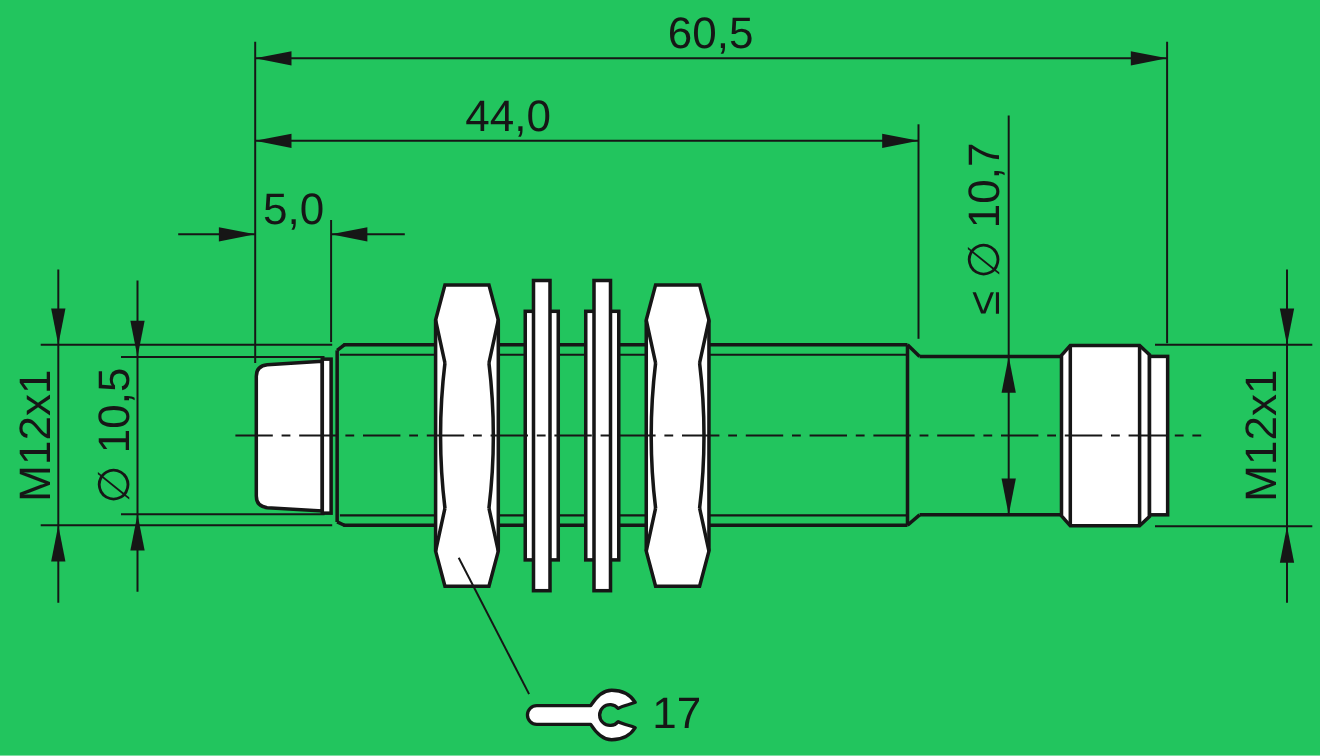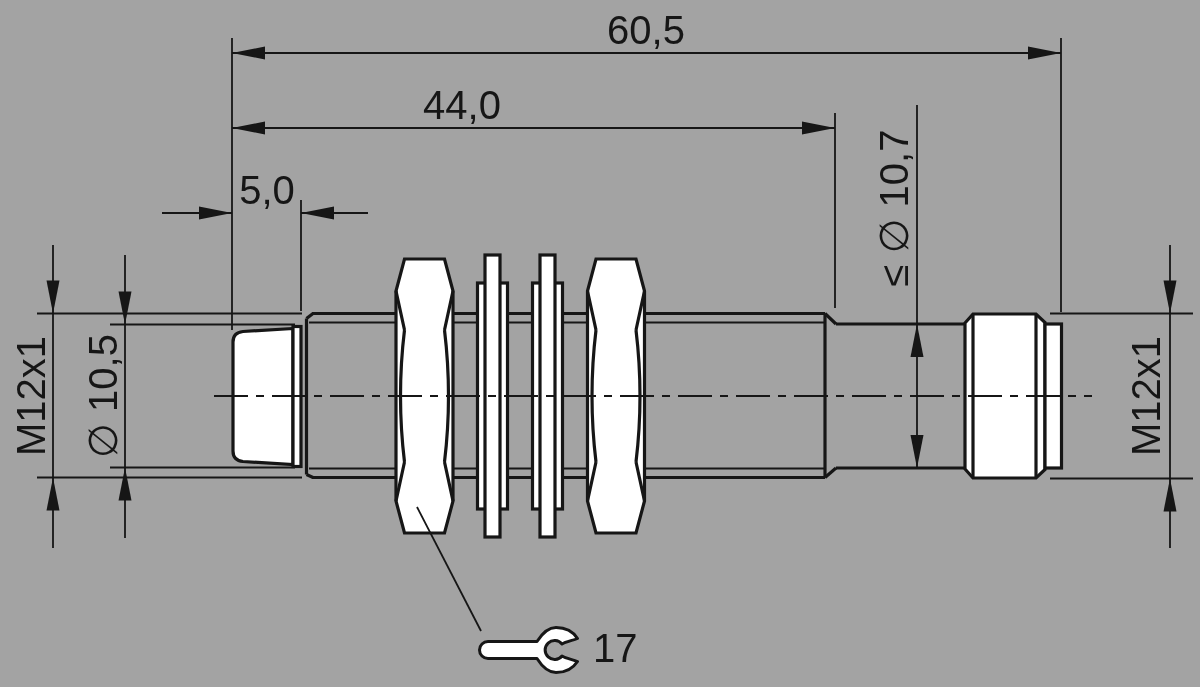--- a/index.html
+++ b/index.html
@@ -4,21 +4,21 @@
 <style>
   html, body {
     margin: 0;
     padding: 0;
     background: #ffffff;
   }
   .canvas {
     position: relative;
     width: 1200px;
     height: 687px;
-    background: #a3a3a3;
+    background: #22c55e;
     overflow: hidden;
   }
   svg {
     position: absolute;
     left: 0;
     top: 0;
     width: 1200px;
     height: 687px;
   }
   .outline {

